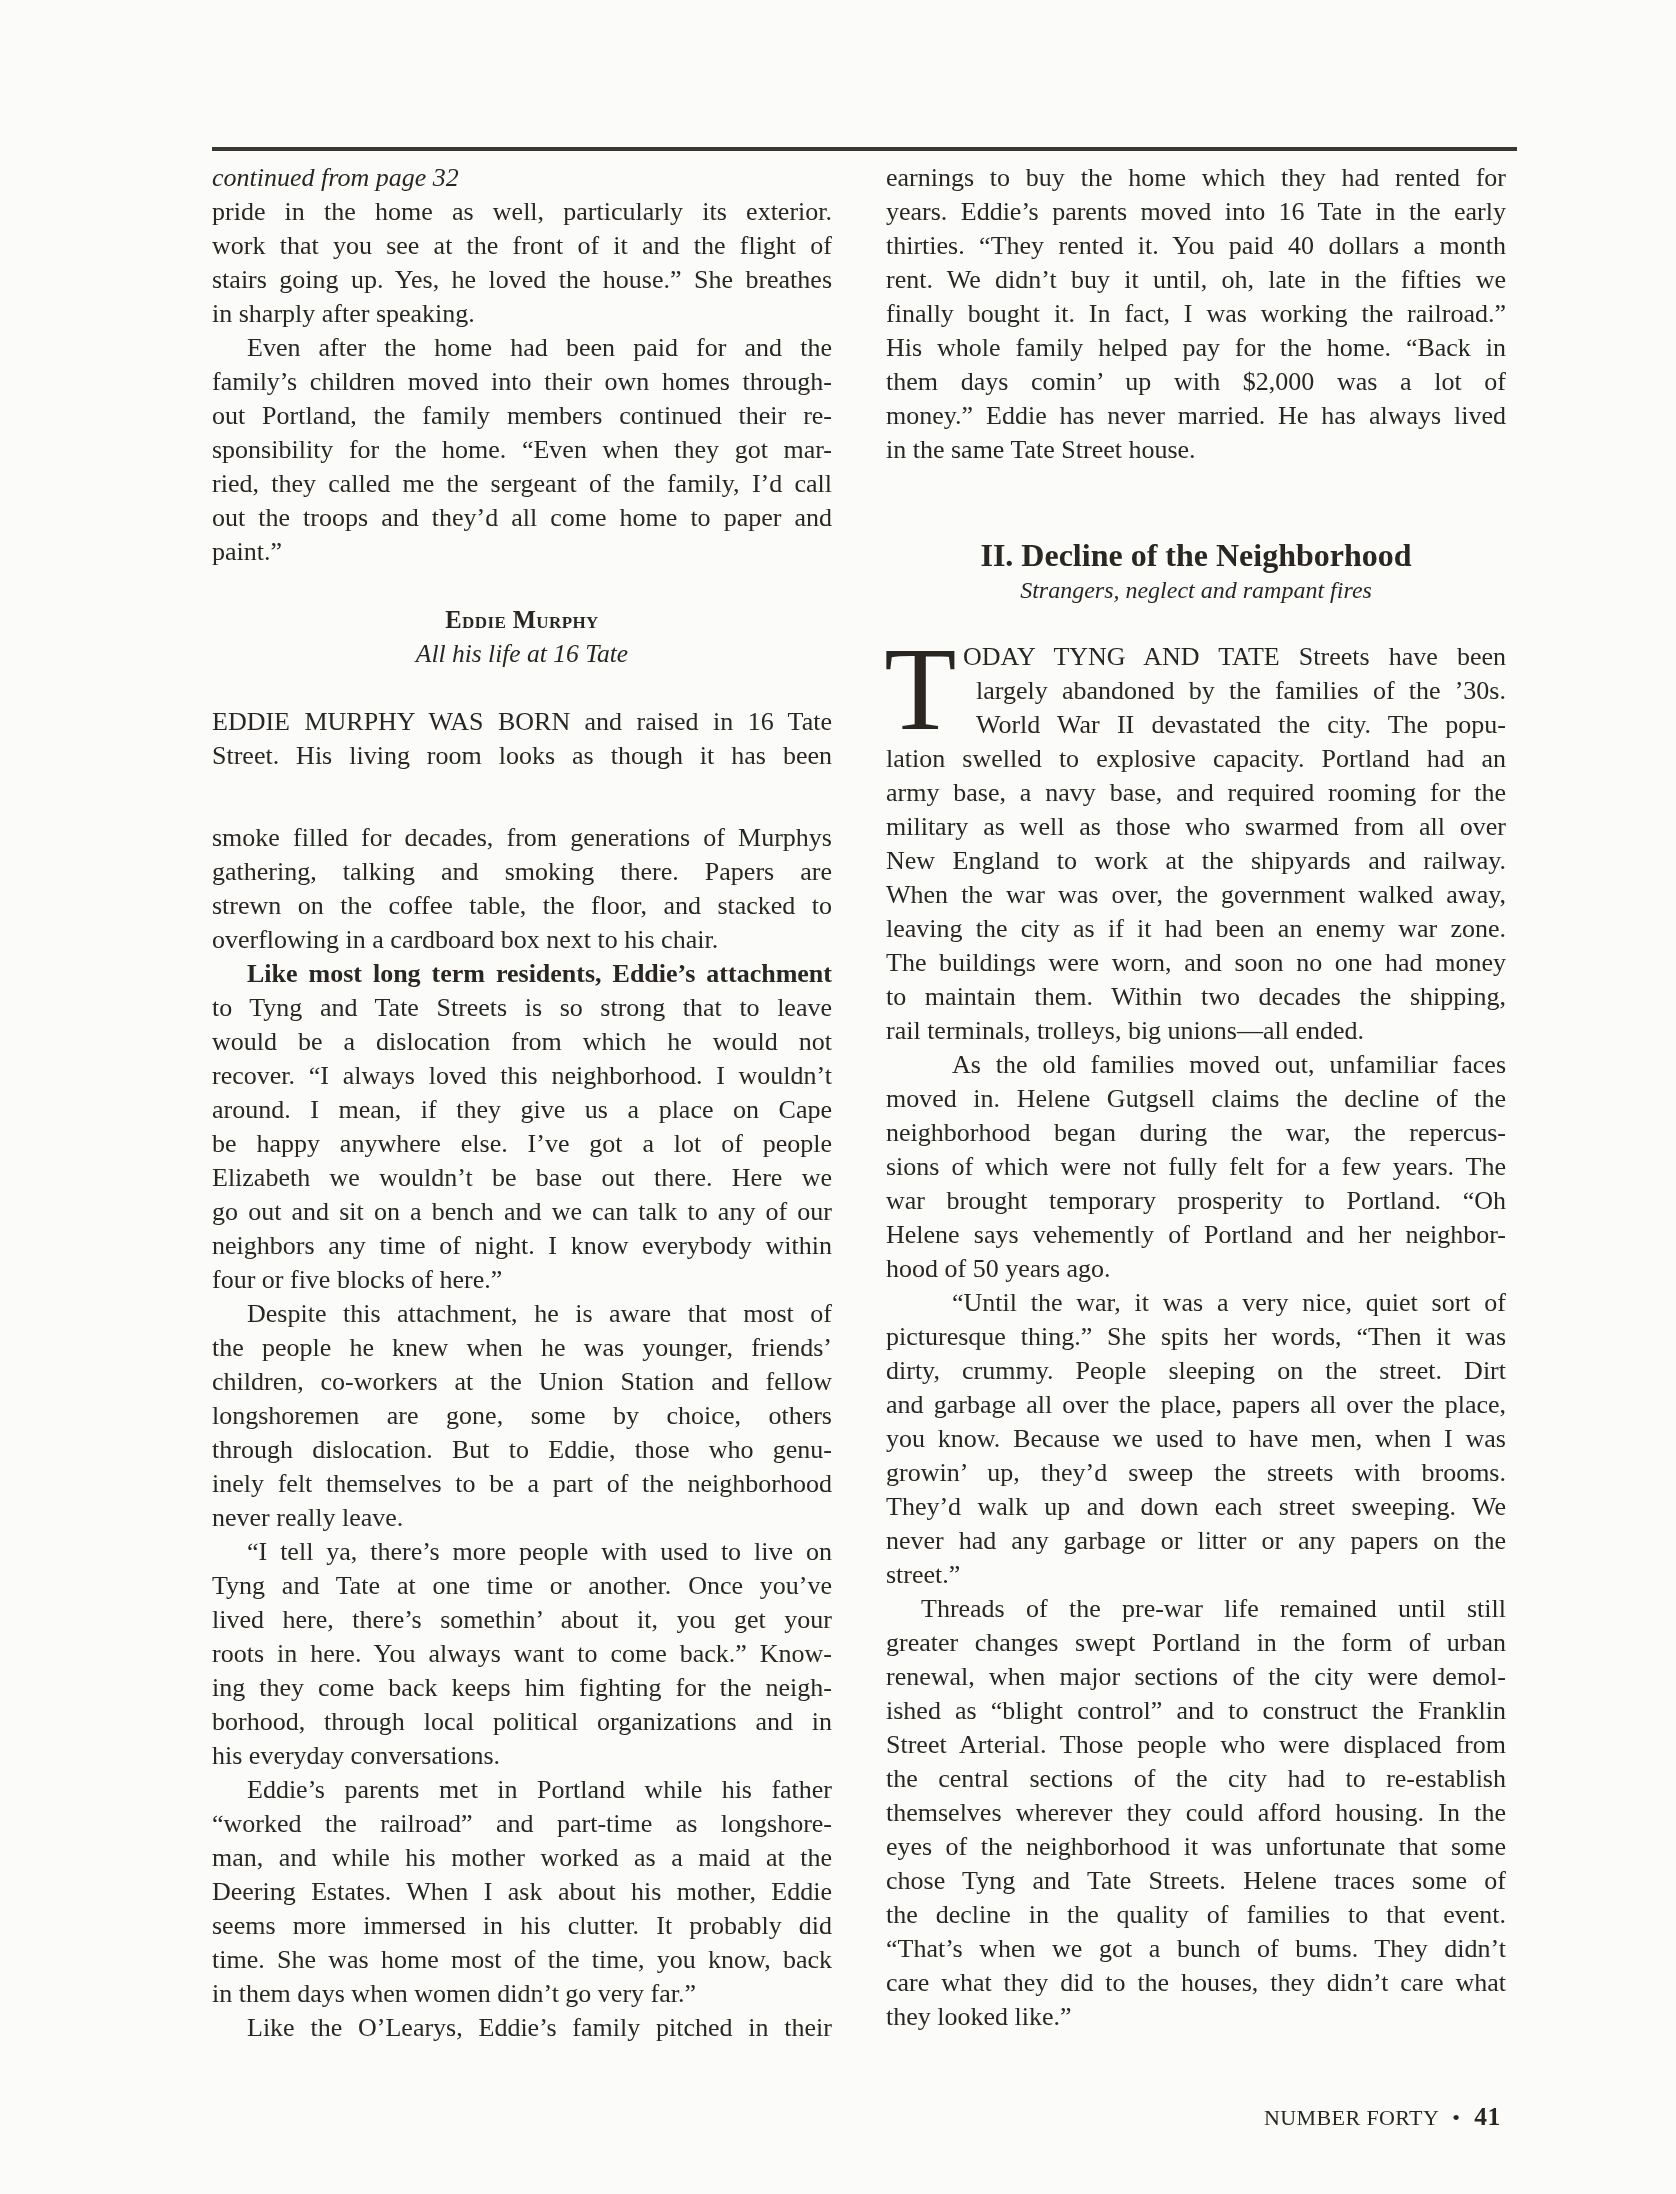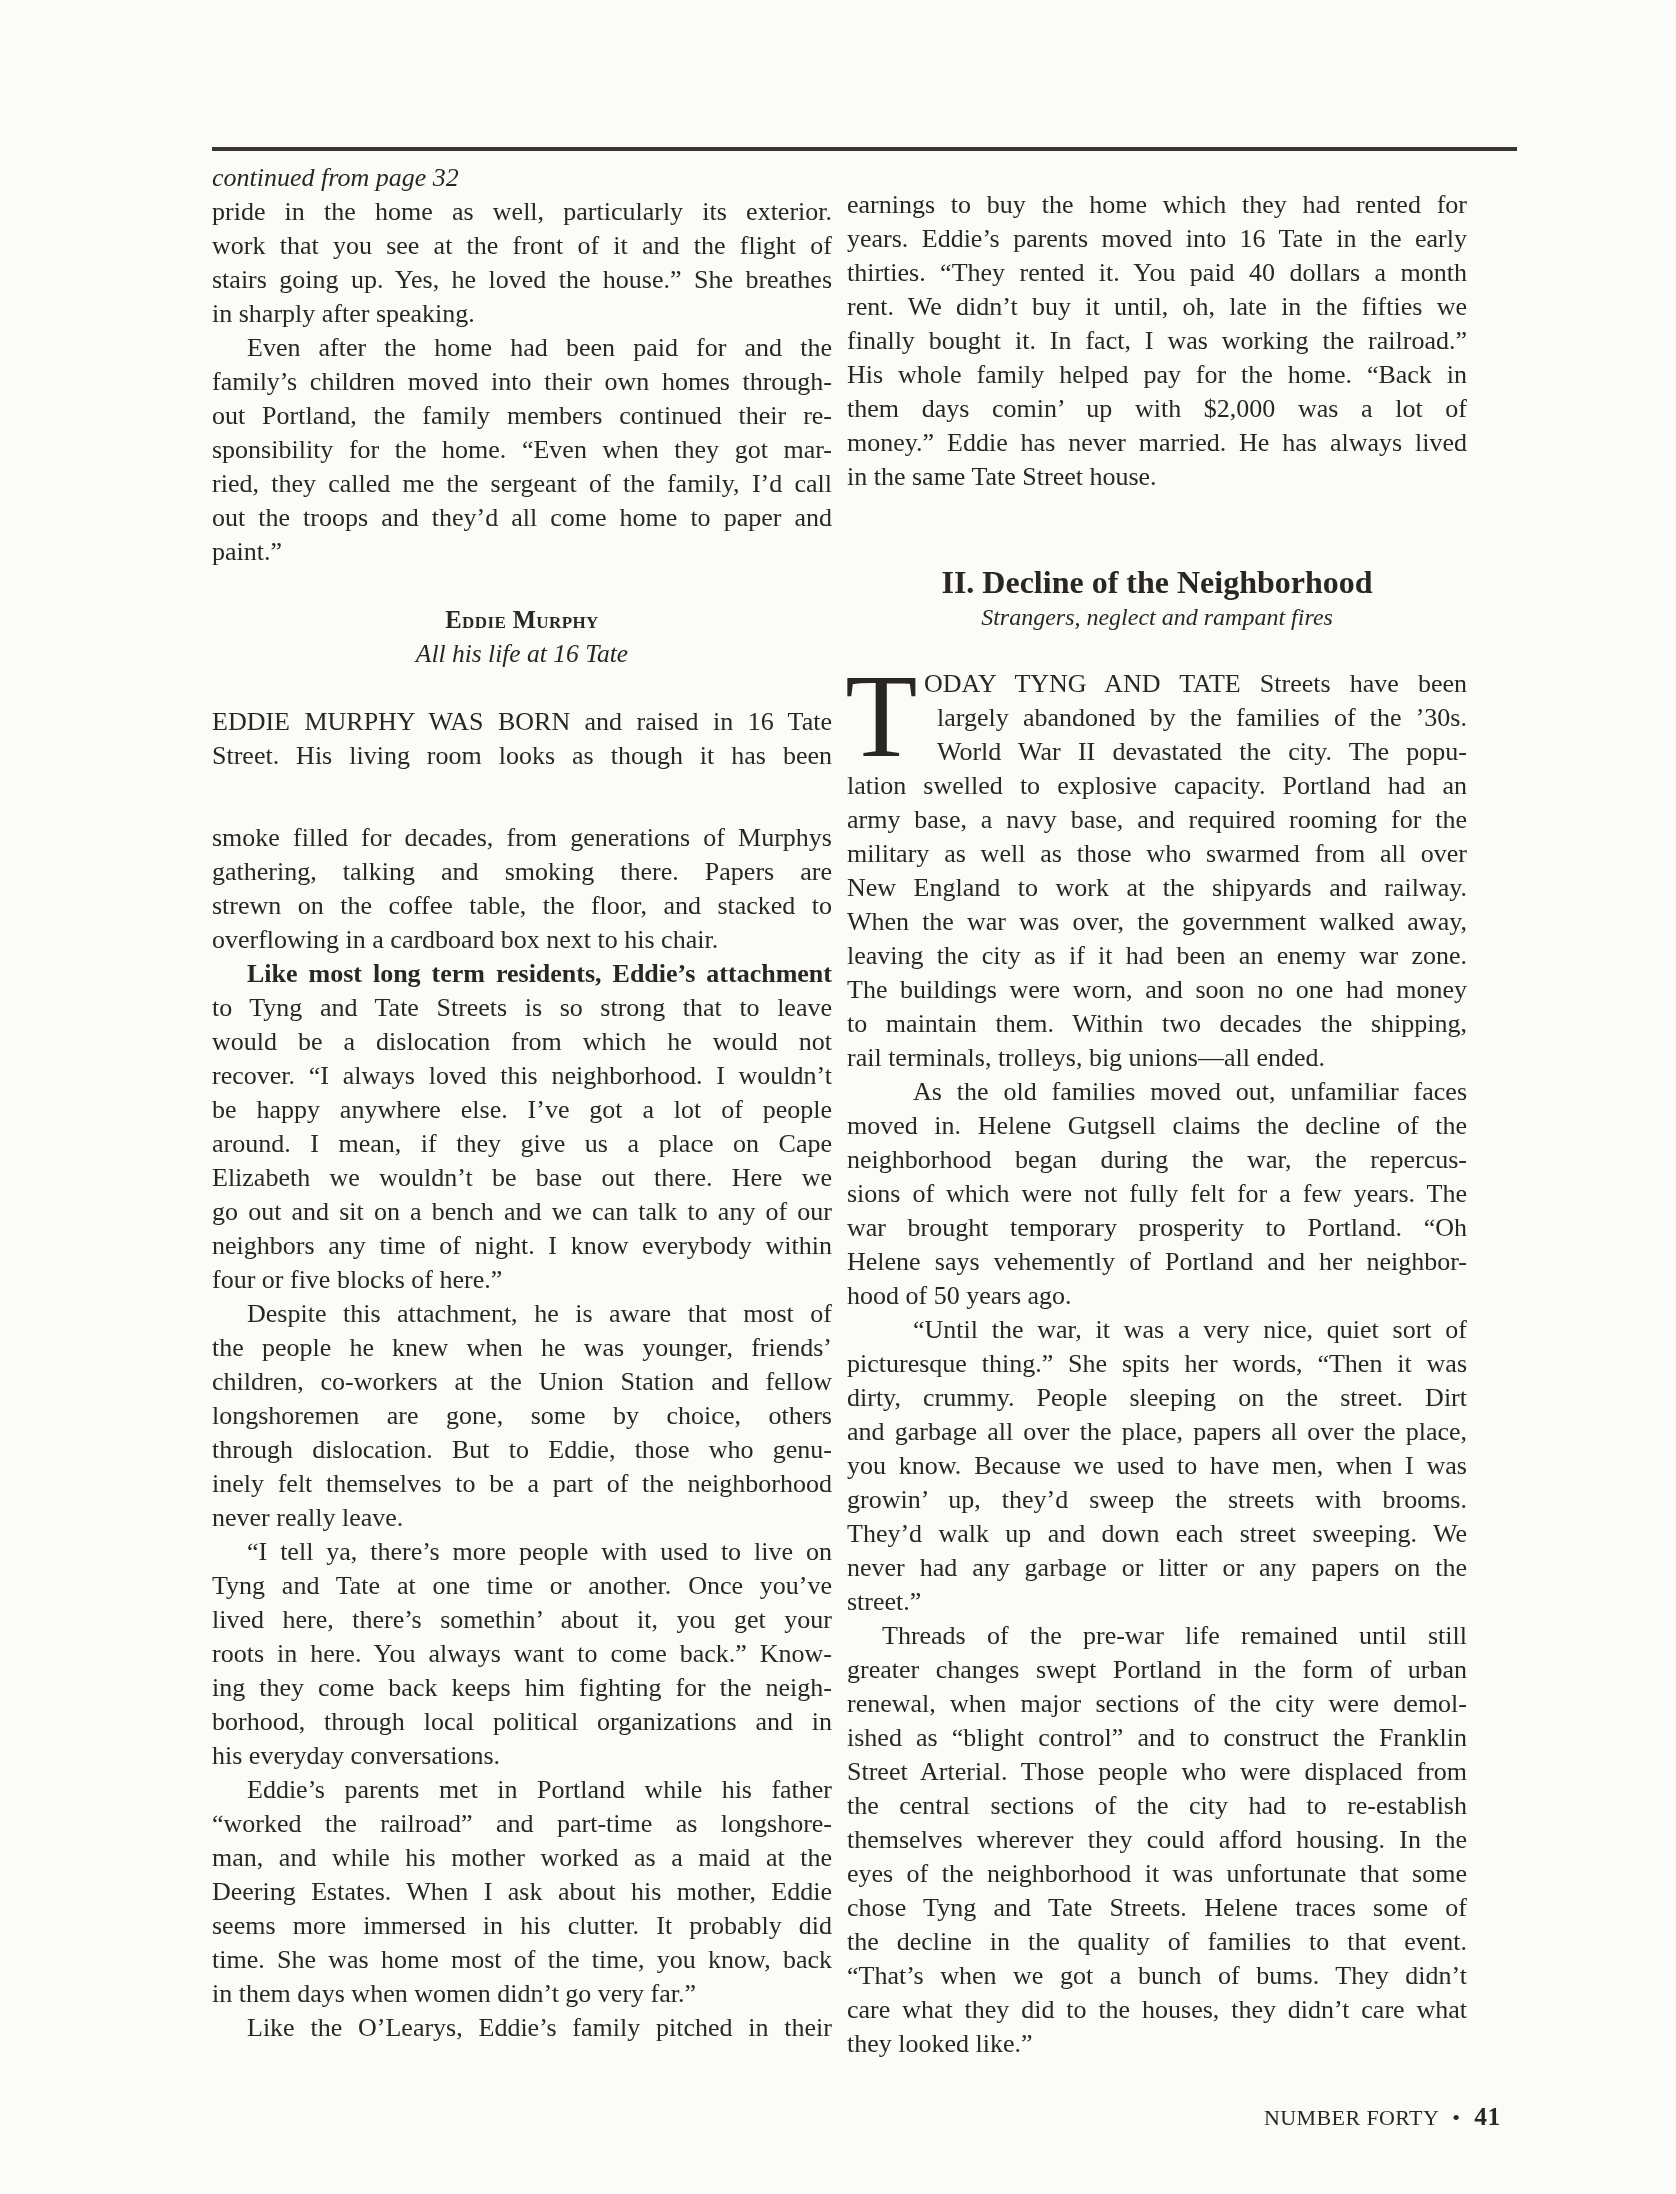--- a/index.html
+++ b/index.html
@@ -12,21 +12,21 @@
   }
   .rule {
     position: absolute; left: 212px; top: 147px;
     width: 1305px; height: 4px; background: #3a3733;
   }
   .col {
     position: absolute; top: 161px; width: 620px;
     font-size: 26px; line-height: 34px;
   }
   .col.left { left: 212px; }
-  .col.right { left: 847px; margin-top: 27px; }
+  .col.right { left: 886px; }
   .ln {
     display: block; height: 34px; white-space: nowrap;
     text-align: justify; text-align-last: justify;
     overflow: visible;
   }
   .ln.last { text-align-last: left; }
   .ln.ind { padding-left: 35px; }
   .ln.ind2 { padding-left: 66px; }
   .ital { font-style: italic; }
   .gap { height: 34px; }
@@ -89,22 +89,22 @@
       <span class="ln" style="display: block; margin-top: 48px;">smoke filled for decades, from generations of Murphys</span>
       <span class="ln" style="display: block;">gathering, talking and smoking there.  Papers are</span>
       <span class="ln" style="display: block;">strewn on the coffee table, the floor, and stacked to</span>
       <span class="ln last" style="display: block;">overflowing in a cardboard box next to his chair.</span>
     </div>
   <div>
       <span class="ln ind" style="display: block; font-weight: bold;">Like most long term residents, Eddie’s attachment</span>
       <span class="ln" style="display: block;">to Tyng and Tate Streets is so strong that to leave</span>
       <span class="ln" style="display: block;">would be a dislocation from which he would not</span>
       <span class="ln" style="display: block;">recover. “I always loved this neighborhood. I wouldn’t</span>
+      <span class="ln" style="display: block;">around.  I mean, if they give us a place on Cape</span>
       <span class="ln" style="display: block;">be happy anywhere else.  I’ve got a lot of people</span>
-      <span class="ln" style="display: block;">around.  I mean, if they give us a place on Cape</span>
       <span class="ln" style="display: block;">Elizabeth we wouldn’t be base out there.  Here we</span>
       <span class="ln" style="display: block;">go out and sit on a bench and we can talk to any of our</span>
       <span class="ln" style="display: block;">neighbors any time of night.  I know everybody within</span>
       <span class="ln last" style="display: block;">four or five blocks of here.”</span>
     </div>
   <div>
       <span class="ln ind" style="display: block;">Despite this attachment, he is aware that most of</span>
       <span class="ln" style="display: block;">the people he knew when he was younger, friends’</span>
       <span class="ln" style="display: block;">children, co-workers at the Union Station and fellow</span>
       <span class="ln" style="display: block;">longshoremen are gone, some by choice,  others</span>

